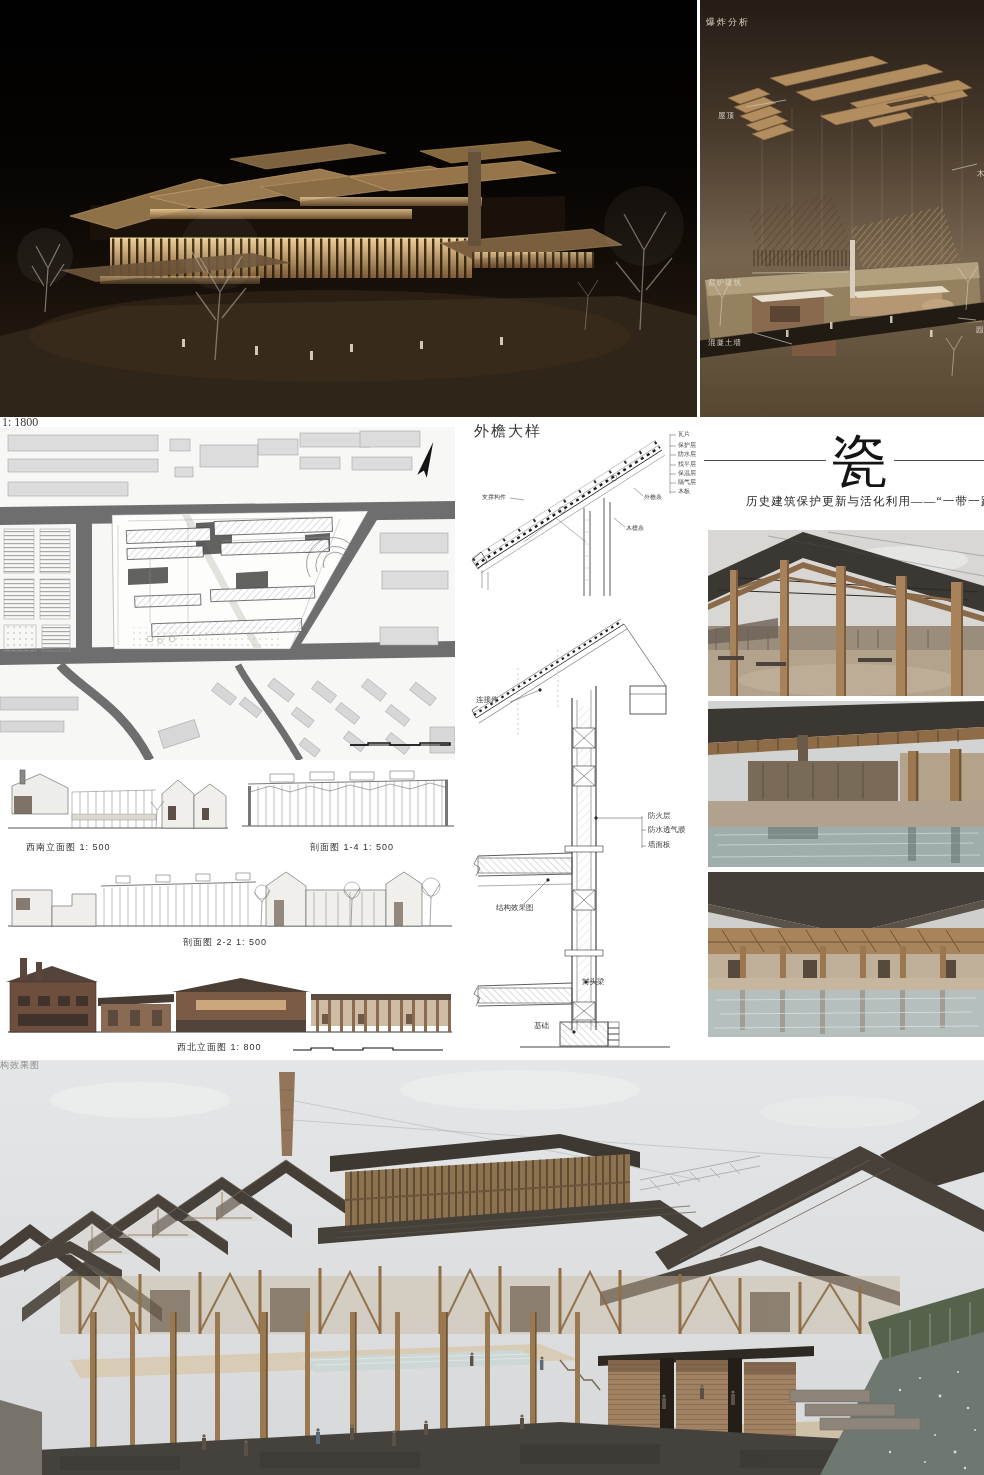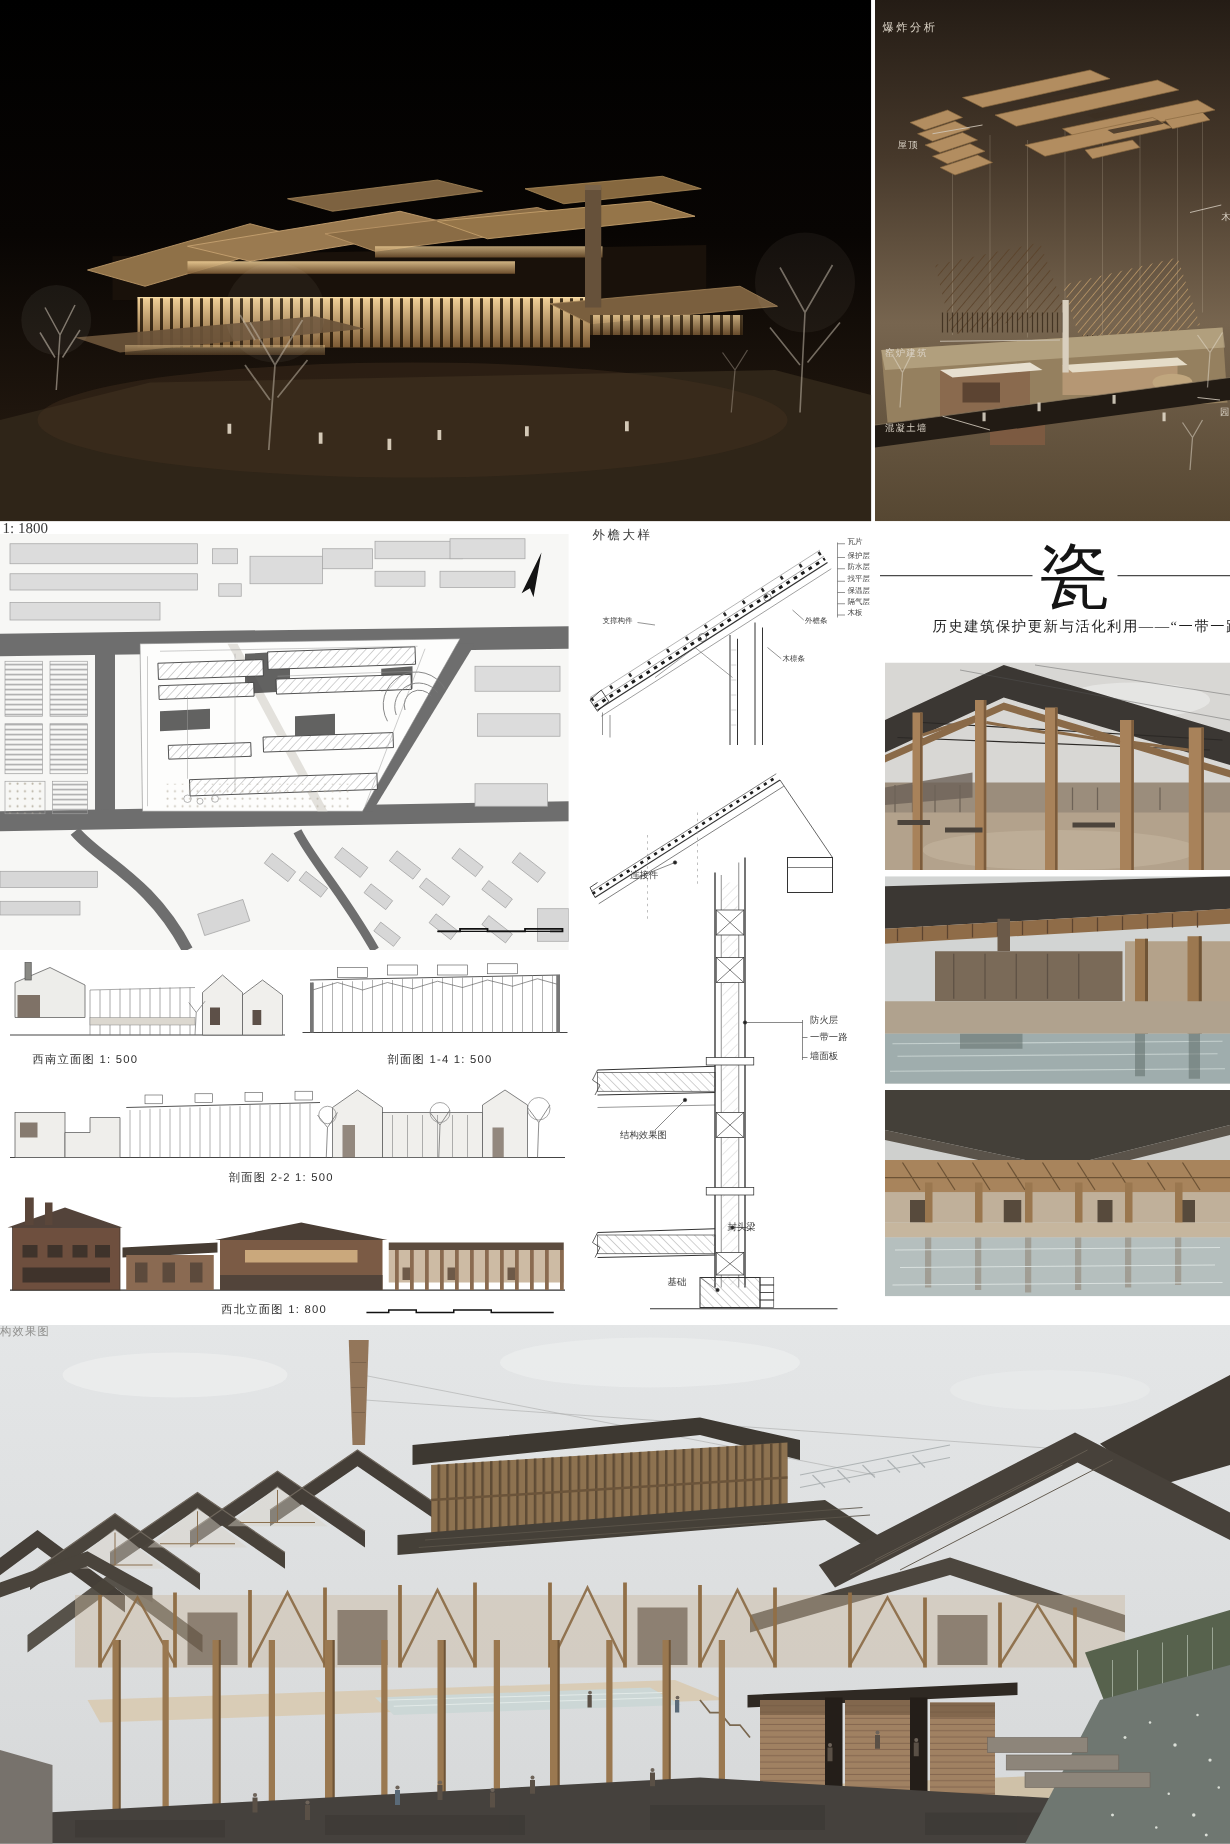--- a/index.html
+++ b/index.html
@@ -182,21 +182,21 @@
 
   <g stroke="#cfc6b8" stroke-width="0.7">
     <line x1="46" y1="107" x2="86" y2="100"></line>
     <line x1="252" y1="170" x2="277" y2="164"></line>
     <line x1="52" y1="273" x2="148" y2="272"></line>
     <line x1="54" y1="333" x2="92" y2="344"></line>
     <line x1="258" y1="318" x2="276" y2="320"></line>
   </g>
 </svg>
 <div class="lbl exp-lbl" style="left:6px;top:6px;font-size:9px;letter-spacing:2px;">爆炸分析</div>
-<div class="lbl exp-lbl" style="left:18px;top:100px;">屋顶</div>
+<div class="lbl exp-lbl" style="left:18px;top:100px;font-family:Liberation Mono, monospace;">屋顶</div>
 <div class="lbl exp-lbl" style="left:277px;top:158px;">木</div>
 <div class="lbl exp-lbl" style="left:8px;top:267px;">窑炉建筑</div>
 <div class="lbl exp-lbl" style="left:8px;top:327px;">混凝土墙</div>
 <div class="lbl exp-lbl" style="left:276px;top:314px;">园</div>
 </section>
 
 <div class="lbl cad" style="left:2px;top:416px;font-size:12px;">1: 1800</div>
 <section class="panel" id="p-siteplan" style="left:0;top:427px;width:455px;height:333px;">
 <svg width="455" height="333" viewBox="0 0 455 333">
   <defs>
@@ -378,21 +378,21 @@
     <line x1="204" y1="35" x2="210" y2="35"></line>
         <line x1="204" y1="45" x2="210" y2="45"></line>
     <line x1="204" y1="54" x2="210" y2="54"></line>
         <line x1="204" y1="63" x2="210" y2="63"></line>
     <line x1="204" y1="72" x2="210" y2="72"></line>
     <line x1="58" y1="80" x2="44" y2="78"></line>
     <line x1="168" y1="68" x2="177" y2="76"></line>
     <line x1="148" y1="98" x2="159" y2="107"></line>
   </g>
 </svg>
-<div class="lbl cad" style="left:8px;top:3px;font-size:10px;letter-spacing:2px;">外檐大样</div>
+<div class="lbl cad" style="left:8px;top:3px;font-size:15px;letter-spacing:2px;">外檐大样</div>
 <div class="lbl tiny" style="left:212px;top:11px;">瓦片</div>
 <div class="lbl tiny" style="left:212px;top:22px;">保护层</div>
 <div class="lbl tiny" style="left:212px;top:31px;">防水层</div>
 <div class="lbl tiny" style="left:212px;top:41px;">找平层</div>
 <div class="lbl tiny" style="left:212px;top:50px;">保温层</div>
 <div class="lbl tiny" style="left:212px;top:59px;">隔气层</div>
 <div class="lbl tiny" style="left:212px;top:68px;">木板</div>
 <div class="lbl tiny" style="left:16px;top:74px;">支撑构件</div>
 <div class="lbl tiny" style="left:178px;top:74px;">外檐条</div>
 <div class="lbl tiny" style="left:160px;top:105px;">木檩条</div>
@@ -482,23 +482,23 @@
     <line x1="180" y1="232" x2="184" y2="232"></line>
         <line x1="180" y1="248" x2="184" y2="248"></line>
     <line x1="86" y1="282" x2="62" y2="306"></line>
         <circle cx="86" cy="282" r="1.4" fill="#222"></circle>
     <line x1="124" y1="384" x2="136" y2="384"></line>
         <circle cx="124" cy="384" r="1.4" fill="#222"></circle>
     <line x1="98" y1="424" x2="112" y2="434"></line>
         <circle cx="112" cy="434" r="1.4" fill="#222"></circle>
   </g>
 </svg>
-<div class="lbl ann" style="left:14px;top:98px;margin-left:28px;">连接件</div>
+<div class="lbl ann" style="left:14px;top:98px;">连接件</div>
 <div class="lbl ann" style="left:186px;top:214px;">防火层</div>
-<div class="lbl ann" style="left:186px;top:228px;">一带一路</div>
+<div class="lbl ann" style="left:186px;top:228px;">防水透气膜</div>
 <div class="lbl ann" style="left:186px;top:243px;">墙面板</div>
 <div class="lbl ann" style="left:34px;top:306px;">结构效果图</div>
 <div class="lbl ann" style="left:120px;top:380px;">封头梁</div>
 <div class="lbl ann" style="left:72px;top:424px;">基础</div>
 </section>
 
 <section class="panel" id="p-title" style="left:700px;top:428px;width:284px;height:96px;">
   <div class="rule" style="left:4px;width:122px;"></div>
   <div class="rule" style="left:194px;width:90px;"></div>
   <div id="title-char">瓷</div>

